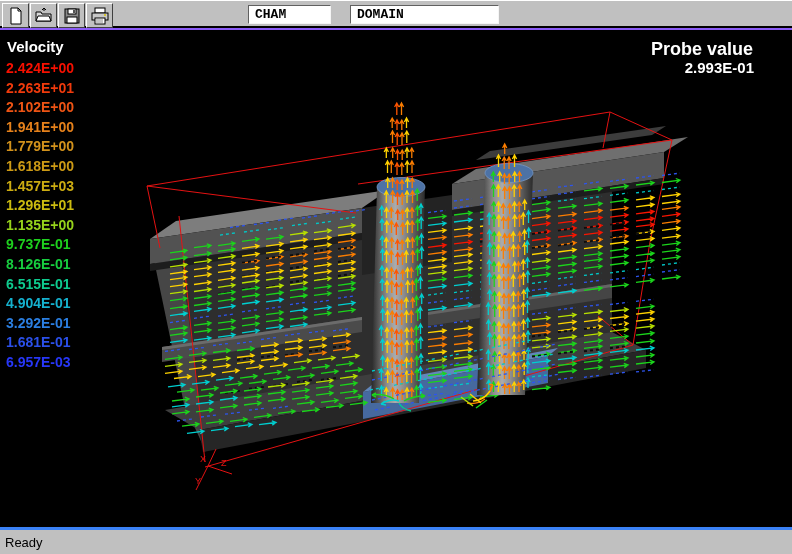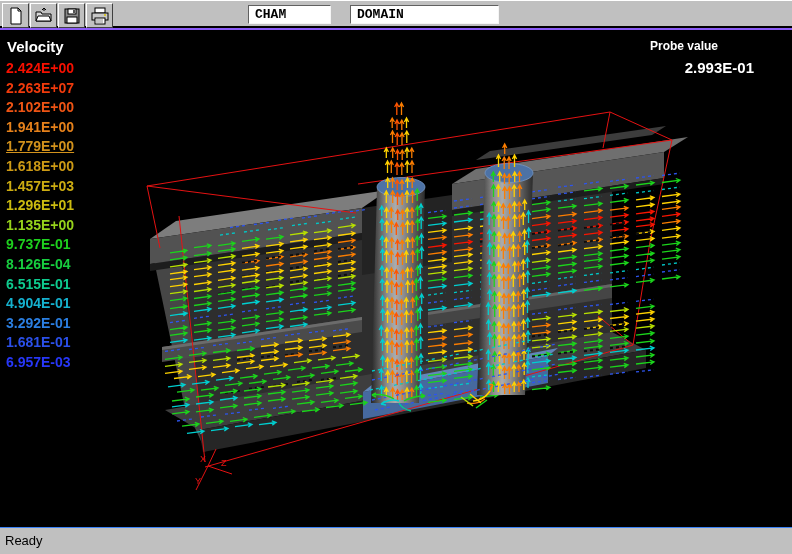--- a/index.html
+++ b/index.html
@@ -17,21 +17,21 @@
             font-size:13px;font-weight:bold;padding:0 0 0 6px;margin:0;}
   
   .viewport{position:absolute;left:0;top:30px;width:792px;height:497px;background:#000;}
   .scene-svg{position:absolute;left:0;top:0;}
   .vp-text{position:absolute;color:#fff;font-weight:bold;white-space:nowrap;}
   .legend{position:absolute;left:6px;top:29px;}
   .legend-row{height:19.6px;font-size:14px;font-weight:bold;line-height:19.6px;
               font-family:"Liberation Sans",sans-serif;}
   
   .statusbar{position:absolute;left:0;top:527px;width:792px;height:27px;background:#c0c0c0;
-             border-top:1px solid #3b82f6;box-sizing:border-box;}
+             border-top:3px solid #3b82f6;box-sizing:border-box;}
   .statusbar span{position:absolute;left:5px;top:5px;font-size:13px;color:#000;}
 </style>
 </head>
 <body>
 
 <div class="app">
 
   <div class="toolbar">
     <button class="tb-btn" style="left:2px" title="">
       <svg width="18" height="18" viewBox="0 0 18 18">
@@ -1001,38 +1001,38 @@
         <text x="200" y="462" stroke="none" fill="#e51212">X</text>
         <text x="221" y="466" stroke="none" fill="#e51212">Z</text>
         <text x="195" y="484" stroke="none" fill="#e51212">Y</text>
       </g>
     </svg>
 
     <div class="vp-text" style="left:7px;top:8px;font-size:15px">Velocity</div>
 
     <div class="legend">
         <div class="legend-row" style="color: rgb(246, 16, 0); text-align: center;">2.424E+00</div>
-        <div class="legend-row" style="color: rgb(240, 58, 12);">2.263E+07</div>
+        <div class="legend-row" style="color: rgb(240, 58, 12);">2.263E+01</div>
         <div class="legend-row" style="color: rgb(238, 84, 20);">2.102E+00</div>
         <div class="legend-row" style="color: rgb(229, 129, 27);">1.941E+00</div>
-        <div class="legend-row" style="color: rgb(210, 146, 28); text-decoration: underline;">1.779E+00</div>
+        <div class="legend-row" style="color: rgb(210, 146, 28);">1.779E+00</div>
         <div class="legend-row" style="color: rgb(204, 154, 21);">1.618E+00</div>
         <div class="legend-row" style="color: rgb(204, 172, 18);">1.457E+03</div>
         <div class="legend-row" style="color: rgb(203, 187, 16);">1.296E+01</div>
         <div class="legend-row" style="color: rgb(150, 210, 27);">1.135E+00</div>
         <div class="legend-row" style="color: rgb(30, 208, 30);">9.737E-01</div>
-        <div class="legend-row" style="color: rgb(23, 206, 63);">8.126E-04</div>
+        <div class="legend-row" style="color: rgb(23, 206, 63);">8.126E-01</div>
         <div class="legend-row" style="color: rgb(14, 203, 142);">6.515E-01</div>
         <div class="legend-row" style="color: rgb(21, 178, 207);">4.904E-01</div>
         <div class="legend-row" style="color: rgb(43, 127, 226);">3.292E-01</div>
         <div class="legend-row" style="color: rgb(43, 80, 234);">1.681E-01</div>
         <div class="legend-row" style="color: rgb(39, 55, 248);">6.957E-03</div>
       </div>
 
-    <div class="vp-text" style="left:650px;top:9px;width:104px;font-size:12px">Probe value</div>
+    <div class="vp-text" style="left:650px;top:9px;width:104px;text-align:center;font-size:18px">Probe value</div>
     <div class="vp-text" style="left:650px;top:29px;width:104px;text-align:right;font-size:15px">2.993E-01</div>
 
   </div>
 
   <div class="statusbar">
     <span>Ready</span>
   </div>
 </div>
 
 </body></html>

